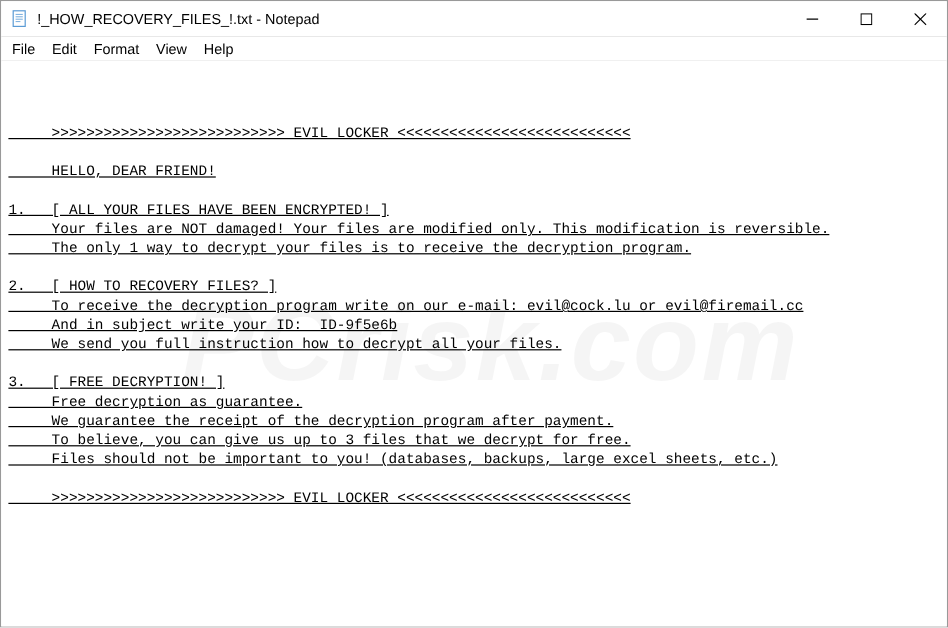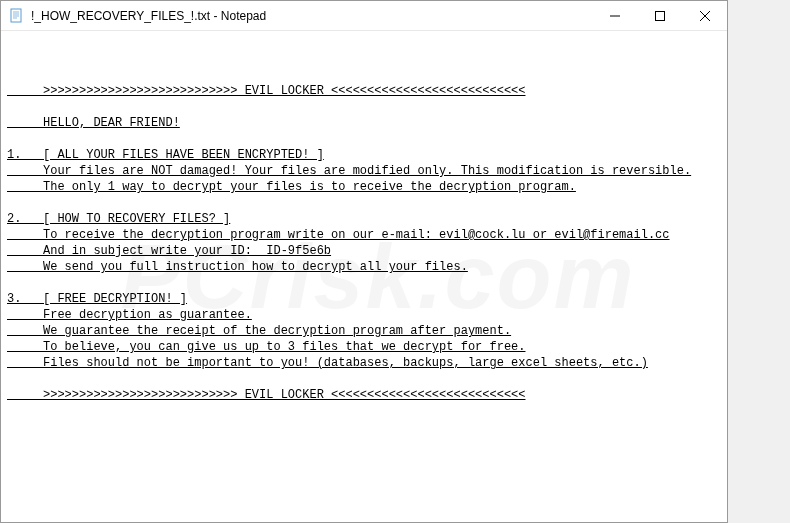--- a/index.html
+++ b/index.html
@@ -5,21 +5,21 @@
     * { margin: 0; padding: 0; box-sizing: border-box; }
     body {
       font-family: "Segoe UI", Tahoma, sans-serif;
       background: #f0f0f0;
       width: 790px;
       height: 523px;
       overflow: hidden;
       position: relative;
     }
     .window {
-      width: 728px;
+      width: 790px;
       height: 523px;
       background: #ffffff;
       border: 1px solid #999;
       display: flex;
       flex-direction: column;
     }
     .titlebar {
       height: 30px;
       background: #ffffff;
       display: flex;
@@ -131,20 +131,27 @@
       </div>
       <div class="win-btn close">
         <svg width="10" height="10" viewBox="0 0 10 10">
             <line x1="0" y1="0" x2="10" y2="10" stroke="#000" stroke-width="1"></line>
             <line x1="10" y1="0" x2="0" y2="10" stroke="#000" stroke-width="1"></line>
           </svg>
       </div>
     </div>
   </div>
 
+  <div class="menubar">
+    <div class="menu-item">File</div>
+    <div class="menu-item">Edit</div>
+    <div class="menu-item">Format</div>
+    <div class="menu-item">View</div>
+    <div class="menu-item">Help</div>
+  </div>
 
   <div class="content">
     <div class="watermark">PCrisk.com</div>
     <div class="text-layer">     &gt;&gt;&gt;&gt;&gt;&gt;&gt;&gt;&gt;&gt;&gt;&gt;&gt;&gt;&gt;&gt;&gt;&gt;&gt;&gt;&gt;&gt;&gt;&gt;&gt;&gt;&gt; EVIL LOCKER &lt;&lt;&lt;&lt;&lt;&lt;&lt;&lt;&lt;&lt;&lt;&lt;&lt;&lt;&lt;&lt;&lt;&lt;&lt;&lt;&lt;&lt;&lt;&lt;&lt;&lt;&lt;
 
      HELLO, DEAR FRIEND!
 
 1.   [ ALL YOUR FILES HAVE BEEN ENCRYPTED! ]
      Your files are NOT damaged! Your files are modified only. This modification is reversible.
      The only 1 way to decrypt your files is to receive the decryption program.

